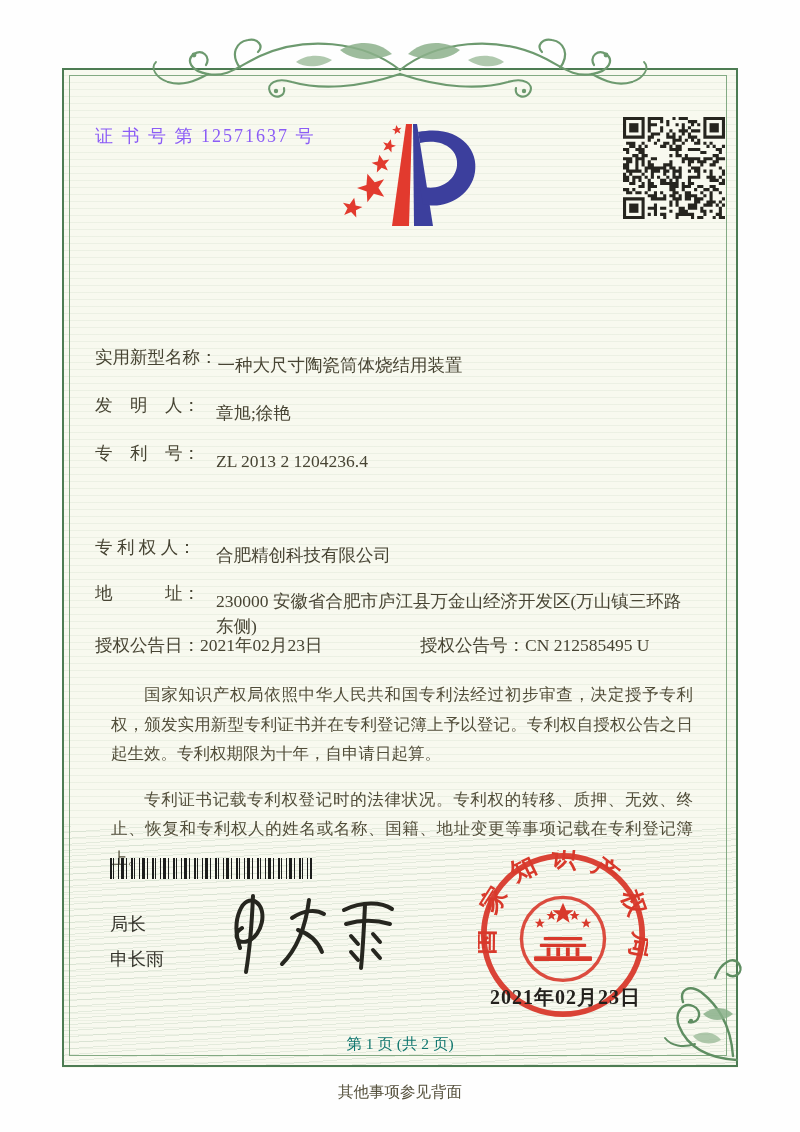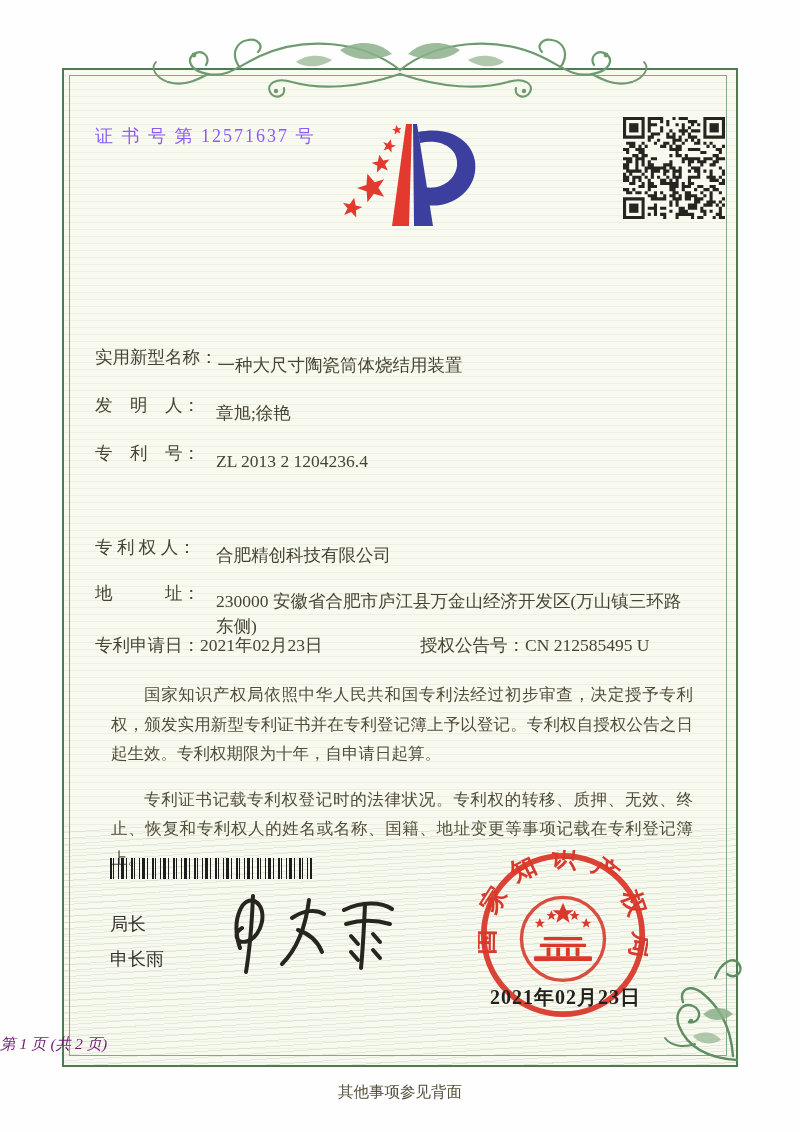--- a/index.html
+++ b/index.html
@@ -50,21 +50,21 @@
       #1d1d1d 3px 4px,rgba(0,0,0,0) 4px 8px,
       #1d1d1d 8px 9px,rgba(0,0,0,0) 9px 11px,
       #1d1d1d 11px 14px,rgba(0,0,0,0) 14px 16px,
       #1d1d1d 16px 17px,rgba(0,0,0,0) 17px 21px);
   }
   .director-title{left:110px;top:912px;font-size:18px;color:#34332b;font-family:"Liberation Sans","DejaVu Sans",sans-serif;}
   .director-name{left:110px;top:947px;font-size:18px;color:#34332b;font-family:"Liberation Sans","DejaVu Sans",sans-serif;}
   .signature{left:212px;top:878px;}
   .seal{left:478px;top:850px;}
   .seal-date{left:490px;top:984px;font-size:20px;font-weight:600;letter-spacing:1px;color:#23211d;z-index:5;}
-  .footer-page{left:0;top:1034px;width:800px;text-align:left;font-size:15.5px;color:#701a75;font-style:italic;}
+  .footer-page{left:0;top:1034px;width:800px;text-align:center;font-size:15.5px;color:#0f766e;}
   .back-note{left:0;top:1082px;width:800px;text-align:center;font-size:15.5px;color:#55503c;}
   .logo{left:335px;top:110px;}
   .qr{left:623px;top:117px;}
   .top-flourish{left:90px;top:24px;}
   .corner-flourish{left:645px;top:944px;}
 </style>
 </head>
 <body>
 
 <div class="page">
@@ -140,21 +140,21 @@
     <span class="flabel">专　利　号：</span><span class="fvalue">ZL 2013 2 1204236.4</span>
   </div>
   <div class="abs field" style="top:535px">
     <span class="flabel">专 利 权 人：</span><span class="fvalue">合肥精创科技有限公司</span>
   </div>
   <div class="abs field" style="top:581px">
     <span class="flabel">地　　　址：</span><span class="fvalue">230000 安徽省合肥市庐江县万金山经济开发区(万山镇三环路东侧)</span>
   </div>
 
   <div class="abs grant">
-    <span>专利申请日：</span><span>2021年02月23日</span>
+    <span>授权公告日：</span><span>2021年02月23日</span>
     <span class="no-group"><span>授权公告号：</span><span>CN 212585495 U</span></span>
   </div>
 
   <div class="paras">
     <p>国家知识产权局依照中华人民共和国专利法经过初步审查，决定授予专利权，颁发实用新型专利证书并在专利登记簿上予以登记。专利权自授权公告之日起生效。专利权期限为十年，自申请日起算。</p>
     <p>专利证书记载专利权登记时的法律状况。专利权的转移、质押、无效、终止、恢复和专利权人的姓名或名称、国籍、地址变更等事项记载在专利登记簿上。</p>
   </div>
 
   <div class="abs barcode"></div>
 

